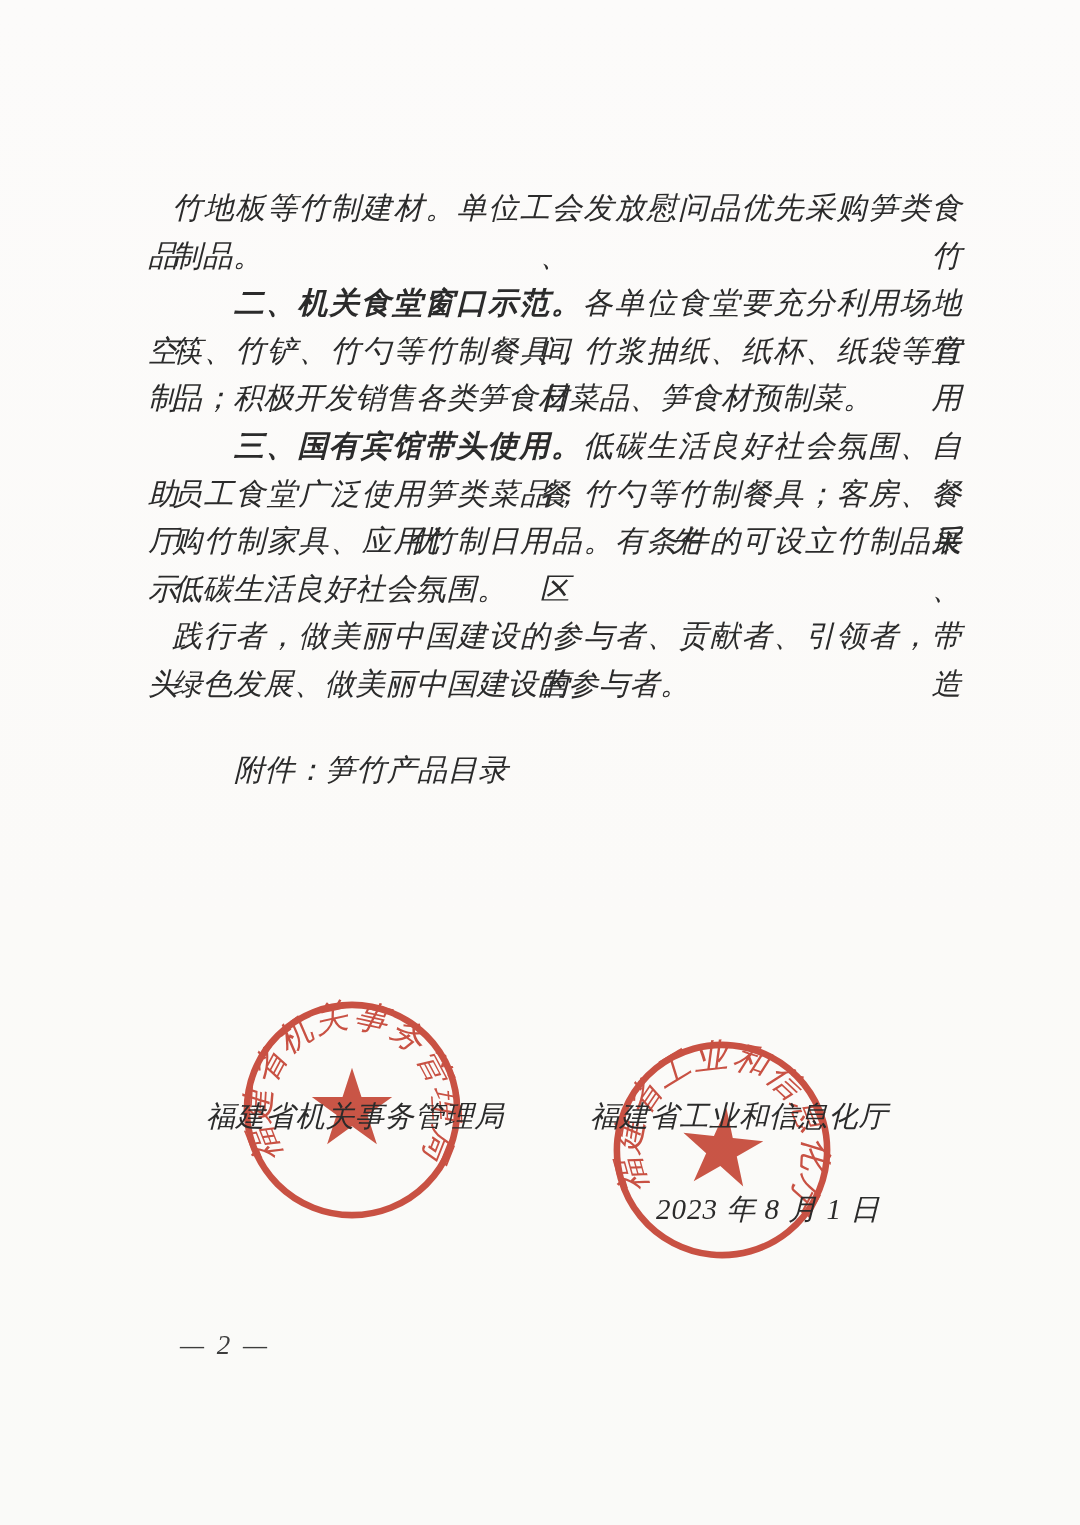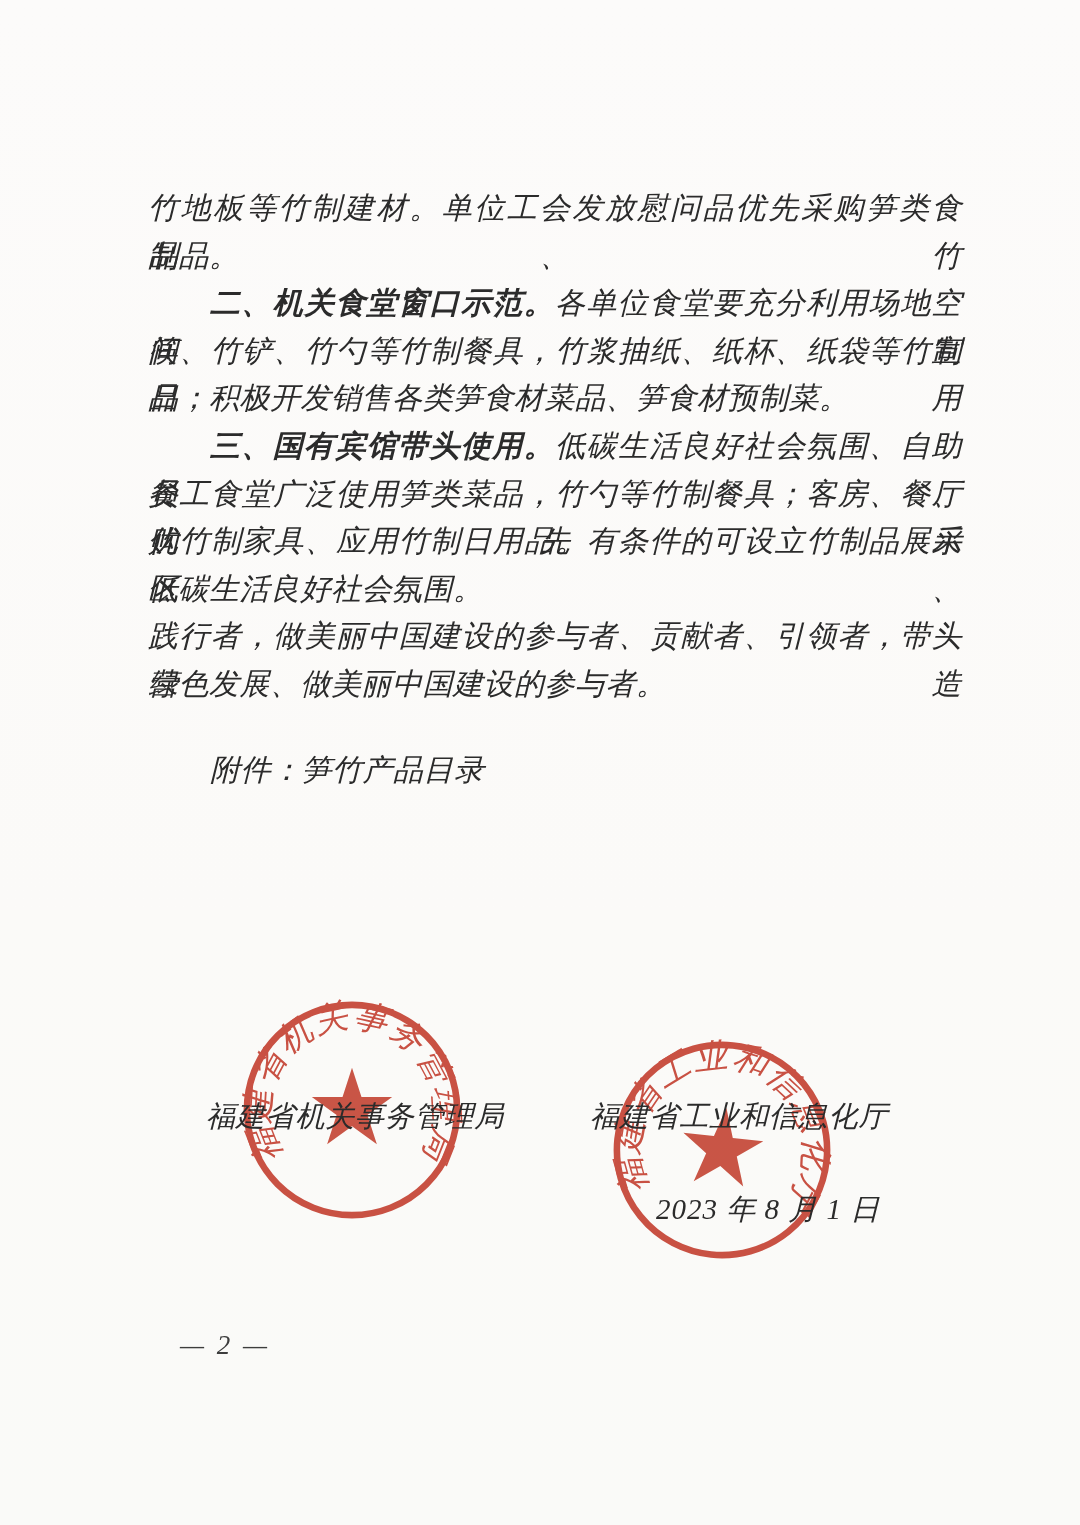--- a/index.html
+++ b/index.html
@@ -39,20 +39,21 @@
     text-align: justify;
     text-align-last: justify;
     text-justify: inter-character;
   }
   .line.indent {
     text-indent: 62px;
   }
   .line b {
     font-weight: bold;
     letter-spacing: 0.5px;
+    margin-left: 24px;
   }
   .attachment {
     margin-top: 38px;
   }
   .sig-text {
     position: absolute;
     font-size: 29px;
     letter-spacing: 0.8px;
     z-index: 3;
     white-space: nowrap;

